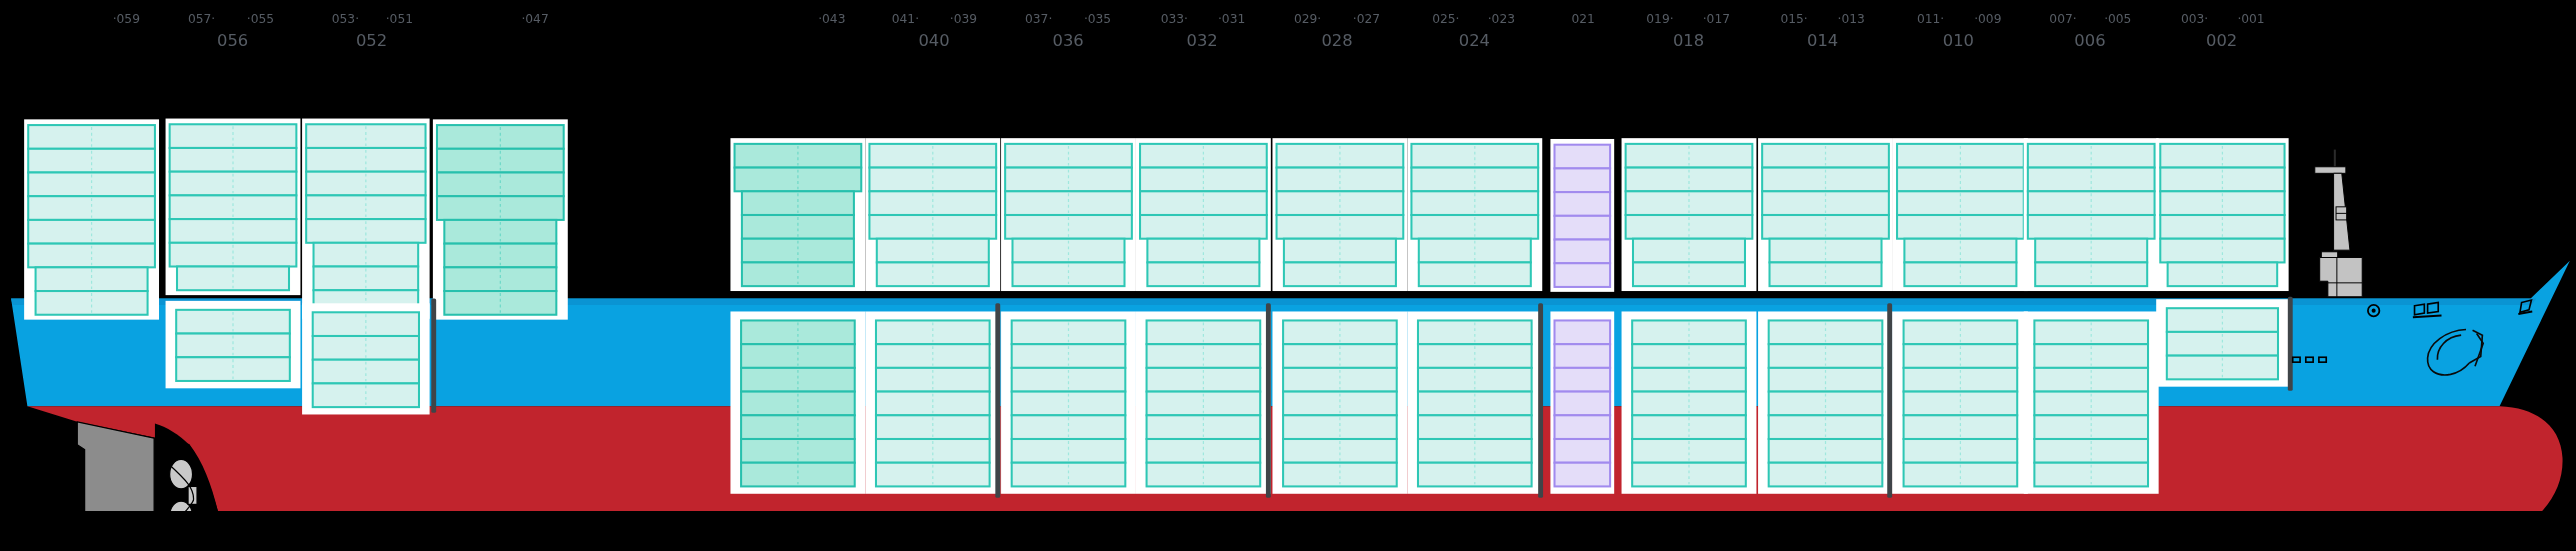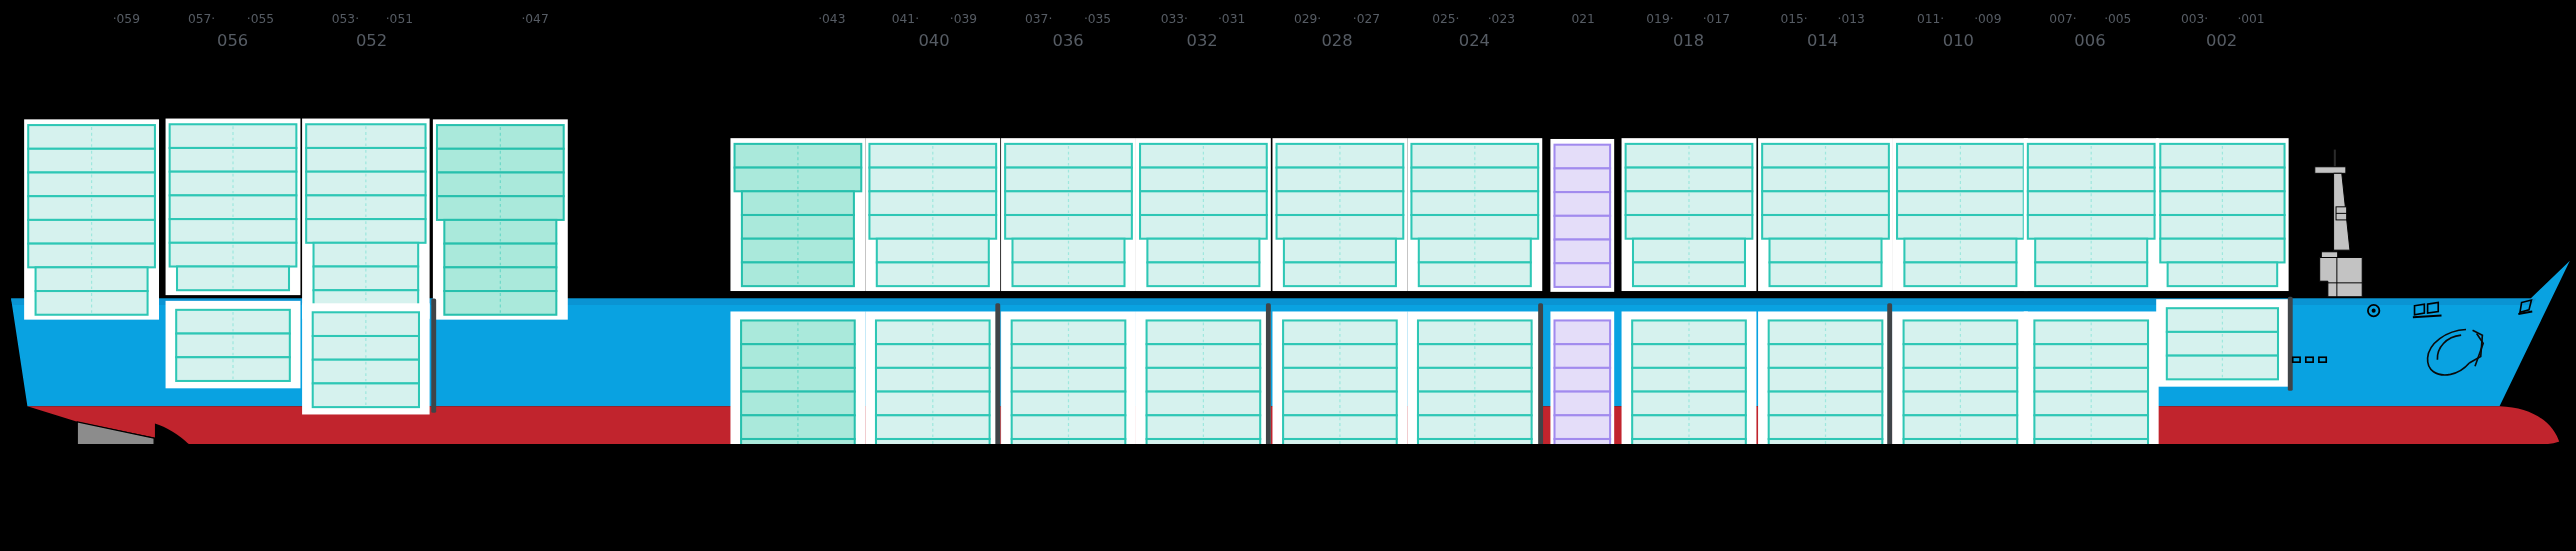--- a/index.html
+++ b/index.html
@@ -1,16 +1,16 @@
 <!DOCTYPE html>
 <html style="font-size:13px"><head>
 <meta charset="utf-8">
 <style>
   html,body{margin:0;padding:0;background:#000;}
-  .stage{position:relative;width:2576px;height:444px;background:#000;overflow:hidden;
+  .stage{position:relative;width:2576px;height:511px;background:#000;overflow:hidden;
          font-family:"DejaVu Sans","Liberation Sans",sans-serif;border-radius:28px;}
   .stage svg{position:absolute;left:0;top:0;}
   text{font-family:"DejaVu Sans","Liberation Sans",sans-serif;}
 </style>
 </head>
 <body>
 
 <div class="stage">
   <svg id="scene" width="2576" height="551" viewBox="0 0 3150 674">
     <g>

